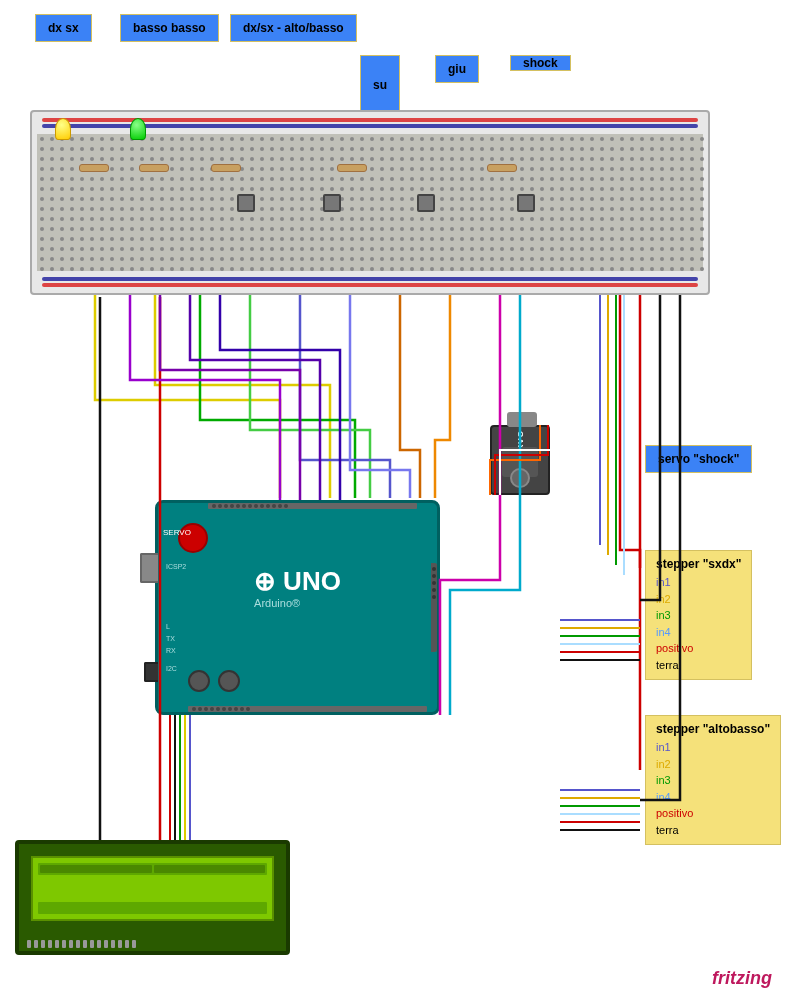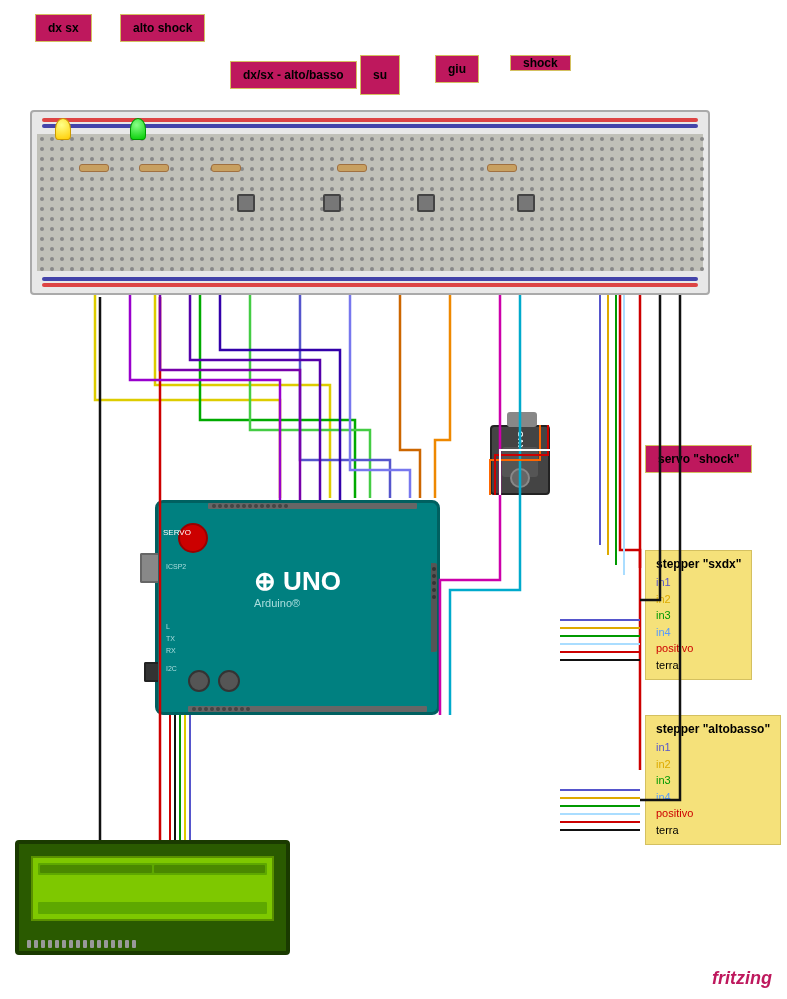--- a/index.html
+++ b/index.html
@@ -7,21 +7,21 @@
       width: 787px;
       height: 999px;
       background: #ffffff;
       position: relative;
       overflow: hidden;
       font-family: Arial, sans-serif;
     }
 
     
     .sticky-note {
-      background: #be185d;
+      background: #3b82f6;
       border: 1px solid #d4c060;
       padding: 4px 8px;
       font-size: 12px;
       font-weight: bold;
       position: absolute;
       white-space: nowrap;
     }
 
     
     .breadboard {
@@ -174,25 +174,25 @@
     .note-block .note-line {
       font-size: 11px;
       line-height: 1.5;
     }
   </style>
 </head>
 <body>
 
 <div class="sticky-note" style="top:14px; left:35px; padding:6px 12px;">dx sx</div>
 
-<div class="sticky-note" style="top:14px; left:120px; padding:6px 12px;">alto shock</div>
-
-<div class="sticky-note" style="top:14px; left:230px; padding:6px 12px;margin-top:47px;">dx/sx - alto/basso</div>
-
-<div class="sticky-note" style="top:55px; left:360px; padding:12px 12px;">su</div>
+<div class="sticky-note" style="top:14px; left:120px; padding:6px 12px;">basso basso</div>
+
+<div class="sticky-note" style="top:14px; left:230px; padding:6px 12px;">dx/sx - alto/basso</div>
+
+<div class="sticky-note" style="top:55px; left:360px; padding:22px 12px;">su</div>
 
 <div class="sticky-note" style="top:55px; left:435px; padding:6px 12px;">giu</div>
 
 <div class="sticky-note" style="top:55px; left:510px; padding:0 12px;">shock</div>
 
 <div class="breadboard">
 
   <div style="position:absolute;top:6px;left:10px;right:10px;height:4px;background:#dd4444;border-radius:2px;"></div>
 
   <div style="position:absolute;top:12px;left:10px;right:10px;height:4px;background:#4444aa;border-radius:2px;"></div>

